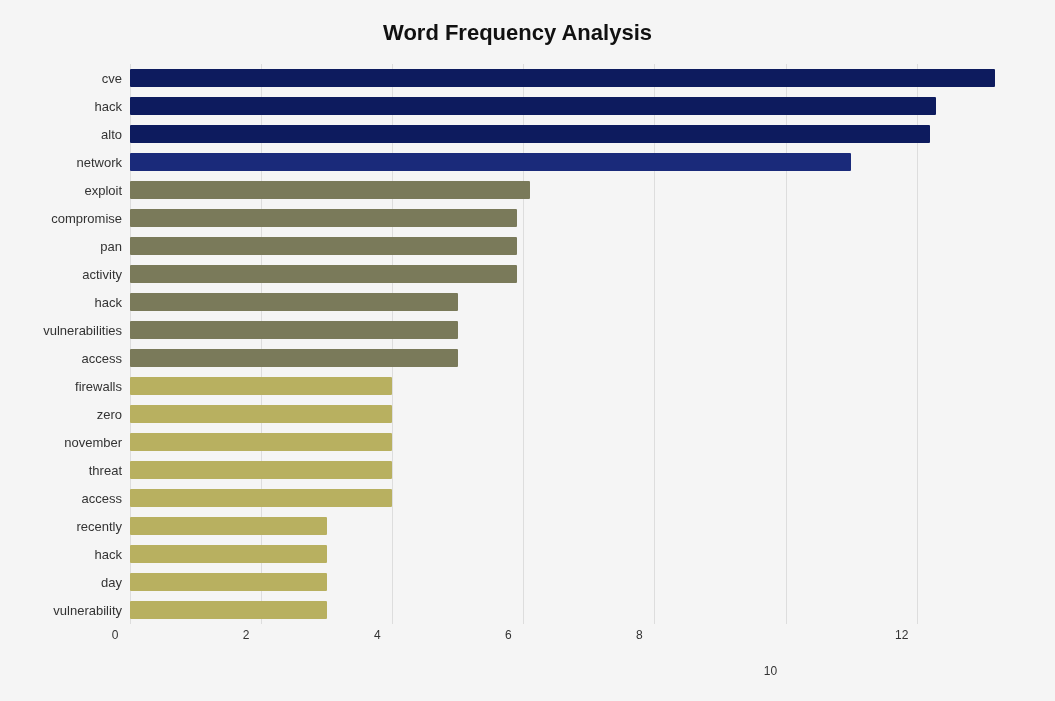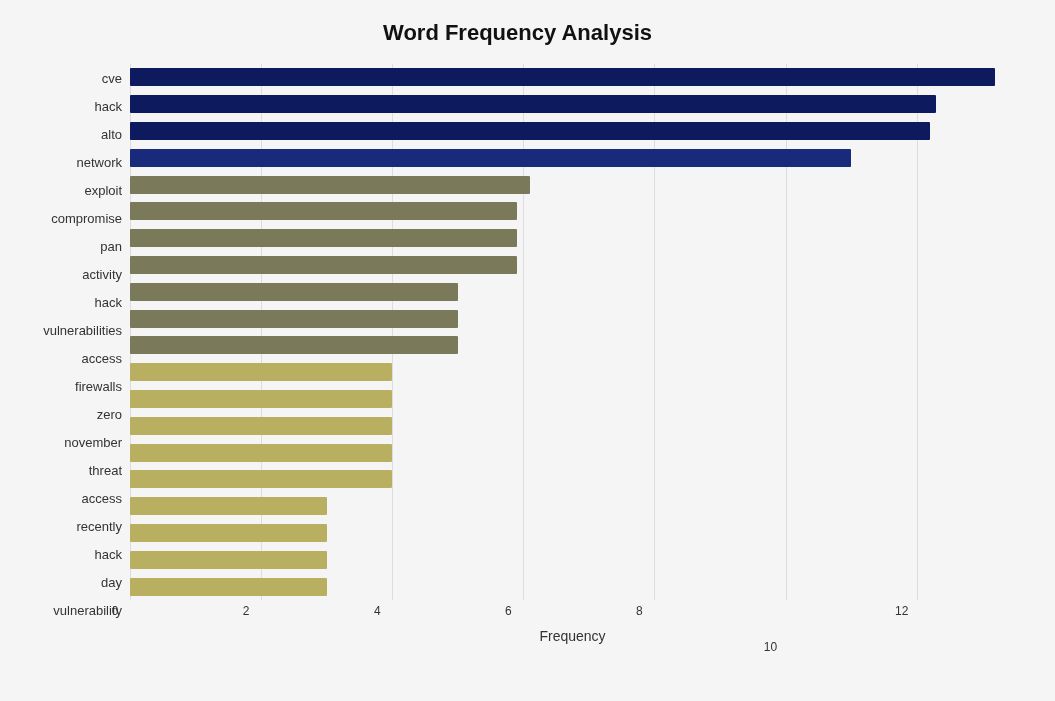--- a/index.html
+++ b/index.html
@@ -223,16 +223,15 @@
         <div class="x-axis" id="x-axis" style="position: relative; height: 20px;">
             <div class="x-tick" style="position: absolute; left: 0%; transform: translateX(-50%);">0</div>
             <div class="x-tick" style="position: absolute; left: 14.8148%; transform: translateX(-50%);">2</div>
             <div class="x-tick" style="position: absolute; left: 29.6296%; transform: translateX(-50%);">4</div>
             <div class="x-tick" style="position: absolute; left: 44.4444%; transform: translateX(-50%);">6</div>
             <div class="x-tick" style="position: absolute; left: 59.2593%; transform: translateX(-50%);">8</div>
             <div class="x-tick" style="position: absolute; left: 74.0741%; transform: translateX(-50%); margin-top: 36px;">10</div>
             <div class="x-tick" style="position: absolute; left: 88.8889%; transform: translateX(-50%);">12</div>
           </div>
       </div>
-      <div class="x-axis-label">Frequency</div>
     </div>
   </div>
 </div>
 
 </body></html>

